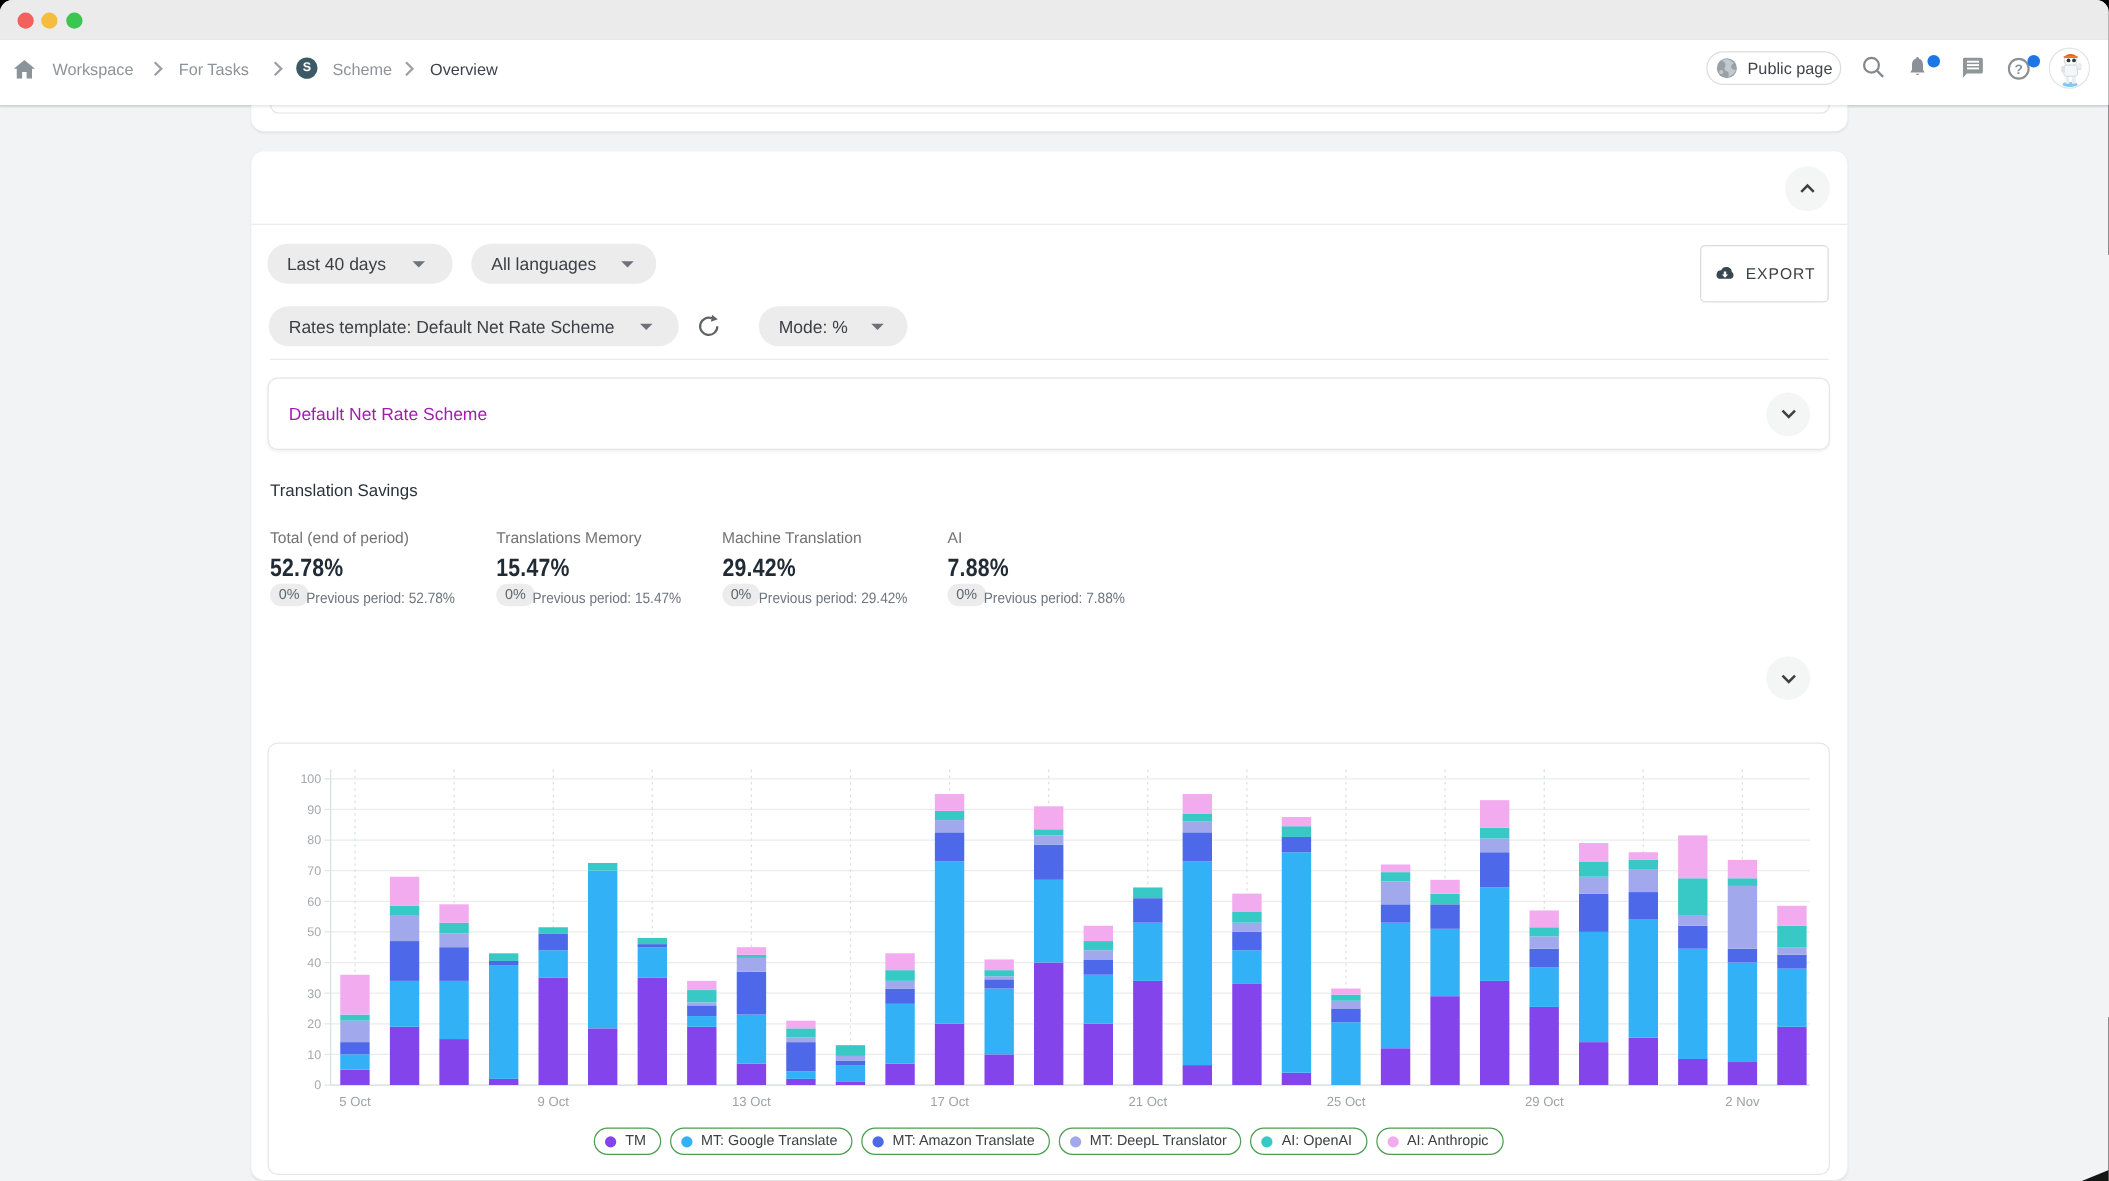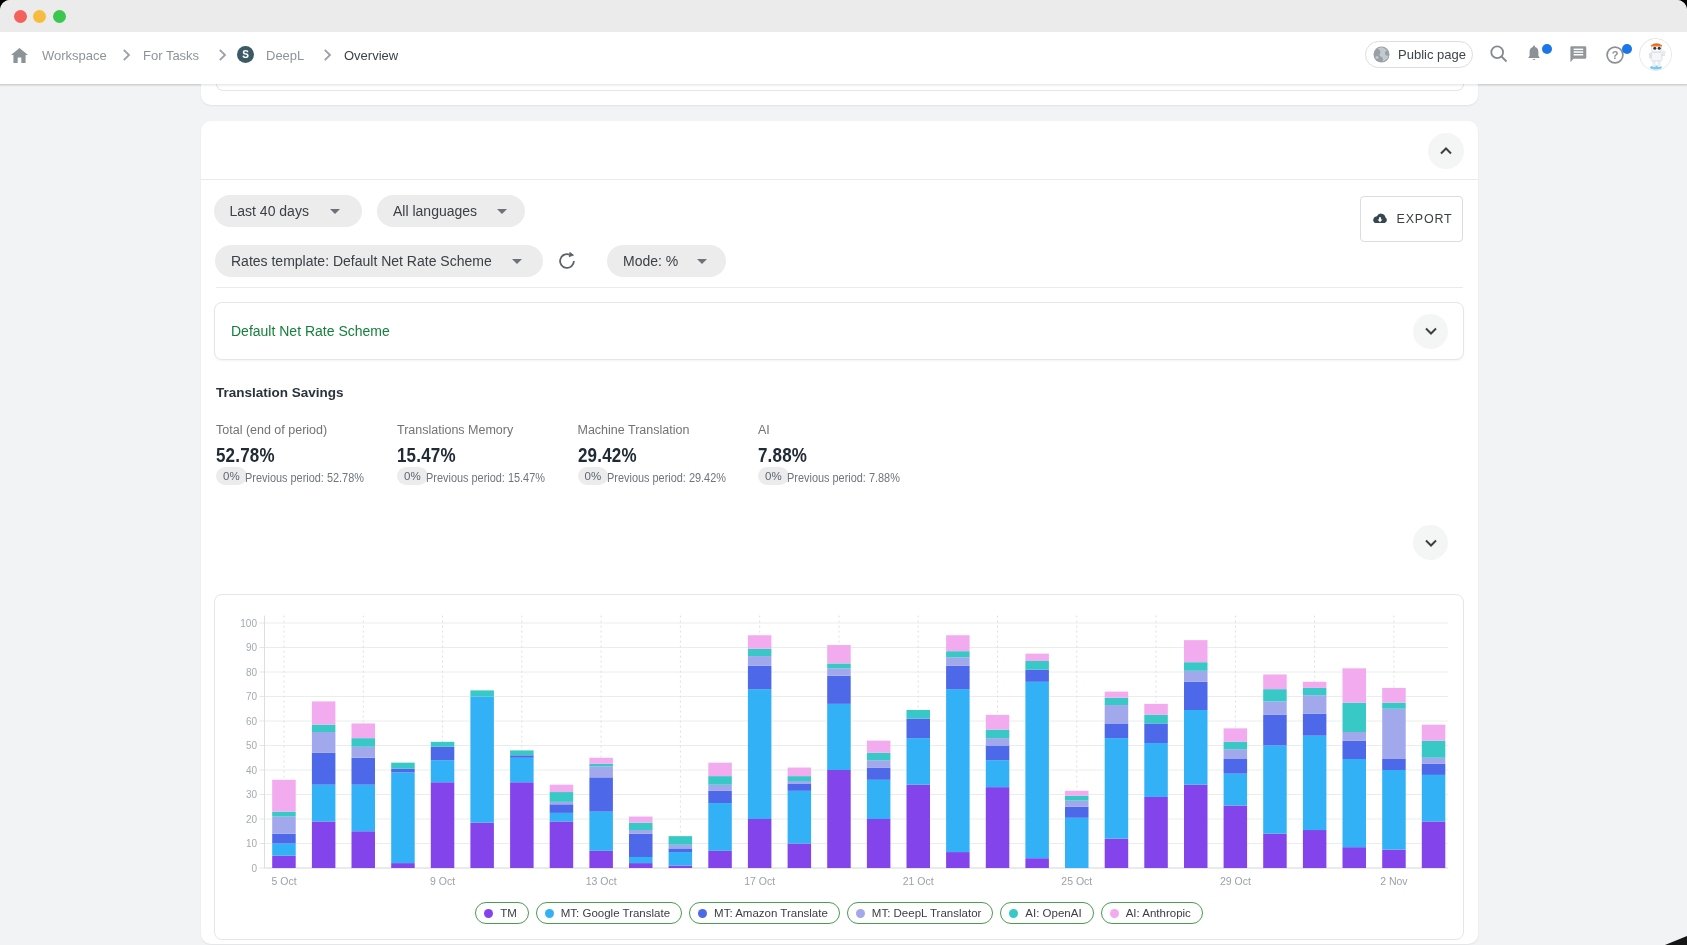--- a/index.html
+++ b/index.html
@@ -8,21 +8,21 @@
 #appbar{position:absolute;left:0;top:32px;width:100%;height:52px;background:#fff;box-shadow:0 1px 2px rgba(0,0,0,0.10)}
 .crumb{position:absolute;top:0;height:44px;display:flex;align-items:center;font-size:13px;color:#8d9499}
 .crumb.dark{color:#3c4348;font-weight:500}
 .sep{position:absolute;top:14px;width:24px;height:24px}
 .iconbtn{position:absolute;color:#878e95}
 #pubpill{position:absolute;left:1365px;top:41px;width:108px;height:27px;border:1px solid #dcdddd;border-radius:14px;background:#fff;display:flex;align-items:center;font-size:13px;color:#3f454a}
 .bluedot{position:absolute;width:10px;height:10px;border-radius:50%;background:#1b76e8}
 #avatar{position:absolute;left:1639px;top:38px;width:33px;height:33px;border-radius:50%;border:1px solid #e2e3e4;background:#fff;overflow:hidden}
 .card{position:absolute;background:#fff;border-radius:10px;box-shadow:0 1px 2px rgba(0,0,0,0.07)}
 .acc{position:absolute;left:214px;width:1250px;height:58px;background:#fff;border:1px solid #e4e6e8;border-radius:8px;box-shadow:0 1px 2px rgba(0,0,0,0.05);display:flex;align-items:center}
-.acc .t{margin-left:16px;font-size:14px;font-weight:500;color:#15803d}
+.acc .t{margin-left:16px;font-size:14px;font-weight:500;color:#a21caf}
 .circbtn{position:absolute;border-radius:50%;background:#f4f5f5;display:flex;align-items:center;justify-content:center}
 .pill{position:absolute;height:32px;background:#ececed;border-radius:16px;display:flex;align-items:center;font-size:14px;color:#3b4045}
 .pill .txt{margin-left:16px}
 .caret{width:0;height:0;border-left:5px solid transparent;border-right:5px solid transparent;border-top:5px solid #6c7278;position:absolute}
 .hdiv{position:absolute;height:1px;background:#e9eaeb}
 .stlab{position:absolute;font-size:12.5px;color:#737373}
 .stval{position:absolute;font-size:20px;font-weight:700;color:#212b36;transform:scaleX(0.85);transform-origin:left top;letter-spacing:0.2px}
 .zpill{position:absolute;height:18px;padding:0 7px;background:#ececed;border-radius:9px;font-size:11.5px;color:#5c6670;display:flex;align-items:center}
 .prev{position:absolute;font-size:12px;color:#6d757d;transform:scaleX(0.91);transform-origin:left top}
 .legend{position:absolute;left:214px;top:902px;width:1250px;display:flex;justify-content:center;gap:7px}
@@ -40,21 +40,21 @@
       </svg></div>
 <div class="crumb" style="left:42px;top:33px">Workspace</div>
 <svg class="sep" style="left:114px;top:43px" width="24" height="24" viewBox="0 0 24 24">
       <path d="M9.8 6.8 L15 12 L9.8 17.2" fill="none" stroke="#9aa0a6" stroke-width="1.8"></path>
     </svg>
     <div class="crumb" style="left:143px;top:33px">For Tasks</div>
 <svg class="sep" style="left:210px;top:43px" width="24" height="24" viewBox="0 0 24 24">
       <path d="M9.8 6.8 L15 12 L9.8 17.2" fill="none" stroke="#9aa0a6" stroke-width="1.8"></path>
     </svg>
     <div style="position:absolute;left:237px;top:46px;width:17px;height:17px;border-radius:50%;background:#3c5a66;color:#fff;font-size:10px;font-weight:bold;display:flex;align-items:center;justify-content:center">S</div>
-<div class="crumb" style="left:266px;top:33px">DeepL</div>
+<div class="crumb" style="left:266px;top:33px">Scheme</div>
 <svg class="sep" style="left:315px;top:43px" width="24" height="24" viewBox="0 0 24 24">
       <path d="M9.8 6.8 L15 12 L9.8 17.2" fill="none" stroke="#9aa0a6" stroke-width="1.8"></path>
     </svg>
     <div class="crumb dark" style="left:344px;top:33px">Overview</div>
 <div id="pubpill">
       <svg width="17" height="17" viewBox="0 0 17 17" style="margin-left:7px">
         <circle cx="8.5" cy="8.5" r="8" fill="#99a1a7"></circle>
         <path d="M4.5 2.2 Q8.5 4.5 7 7.5 Q5.5 9.5 8.5 11 Q11 12.5 9.5 15.5 Q14.5 14 15.8 9.5 Q13 10.5 12 8 Q11.5 5.5 14 4.5 Q11.5 1.5 8.5 1.2 Z" fill="#c3c9cd"></path>
         <circle cx="4" cy="11.5" r="1.6" fill="#c3c9cd"></circle>
       </svg>
@@ -134,21 +134,21 @@
     </div>
 <div class="hdiv" style="left:216px;top:287px;width:1247px"></div>
 <div class="acc" style="top:302px">
       <span class="t">Default Net Rate Scheme</span>
     </div>
 <div class="circbtn" style="left:1413px;top:313.5px;width:35px;height:35px">
       <svg width="16" height="16" viewBox="0 0 16 16" style="">
         <path d="M3 5.5 L8 10.5 L13 5.5" fill="none" stroke="#3c4043" stroke-width="2"></path>
       </svg>
     </div>
-<div style="position:absolute;left:216px;top:385px;font-size:13.5px;font-weight:700;color:#2a333b">Translation Savings</div>
+<div style="position:absolute;left:216px;top:385px;font-size:13.5px;font-weight:400;color:#2a333b">Translation Savings</div>
 <div class="stlab" style="left:216px;top:423px">Total (end of period)</div>
 <div class="stval" style="left:216px;top:444px">52.78%</div>
 <div class="zpill" style="left:216px;top:466.5px">0%</div>
 <div class="prev" style="left:245px;top:470.5px">Previous period: 52.78%</div>
 <div class="stlab" style="left:397px;top:423px">Translations Memory</div>
 <div class="stval" style="left:397px;top:444px">15.47%</div>
 <div class="zpill" style="left:397px;top:466.5px">0%</div>
 <div class="prev" style="left:426px;top:470.5px">Previous period: 15.47%</div>
 <div class="stlab" style="left:577.5px;top:423px">Machine Translation</div>
 <div class="stval" style="left:577.5px;top:444px">29.42%</div>

